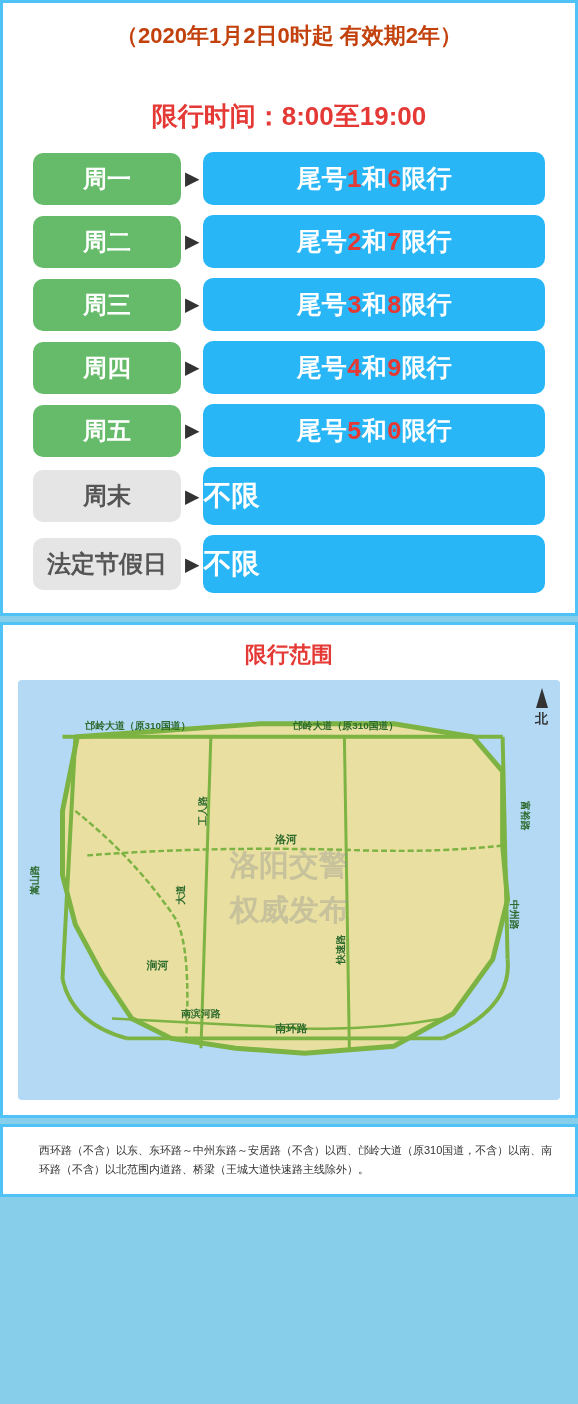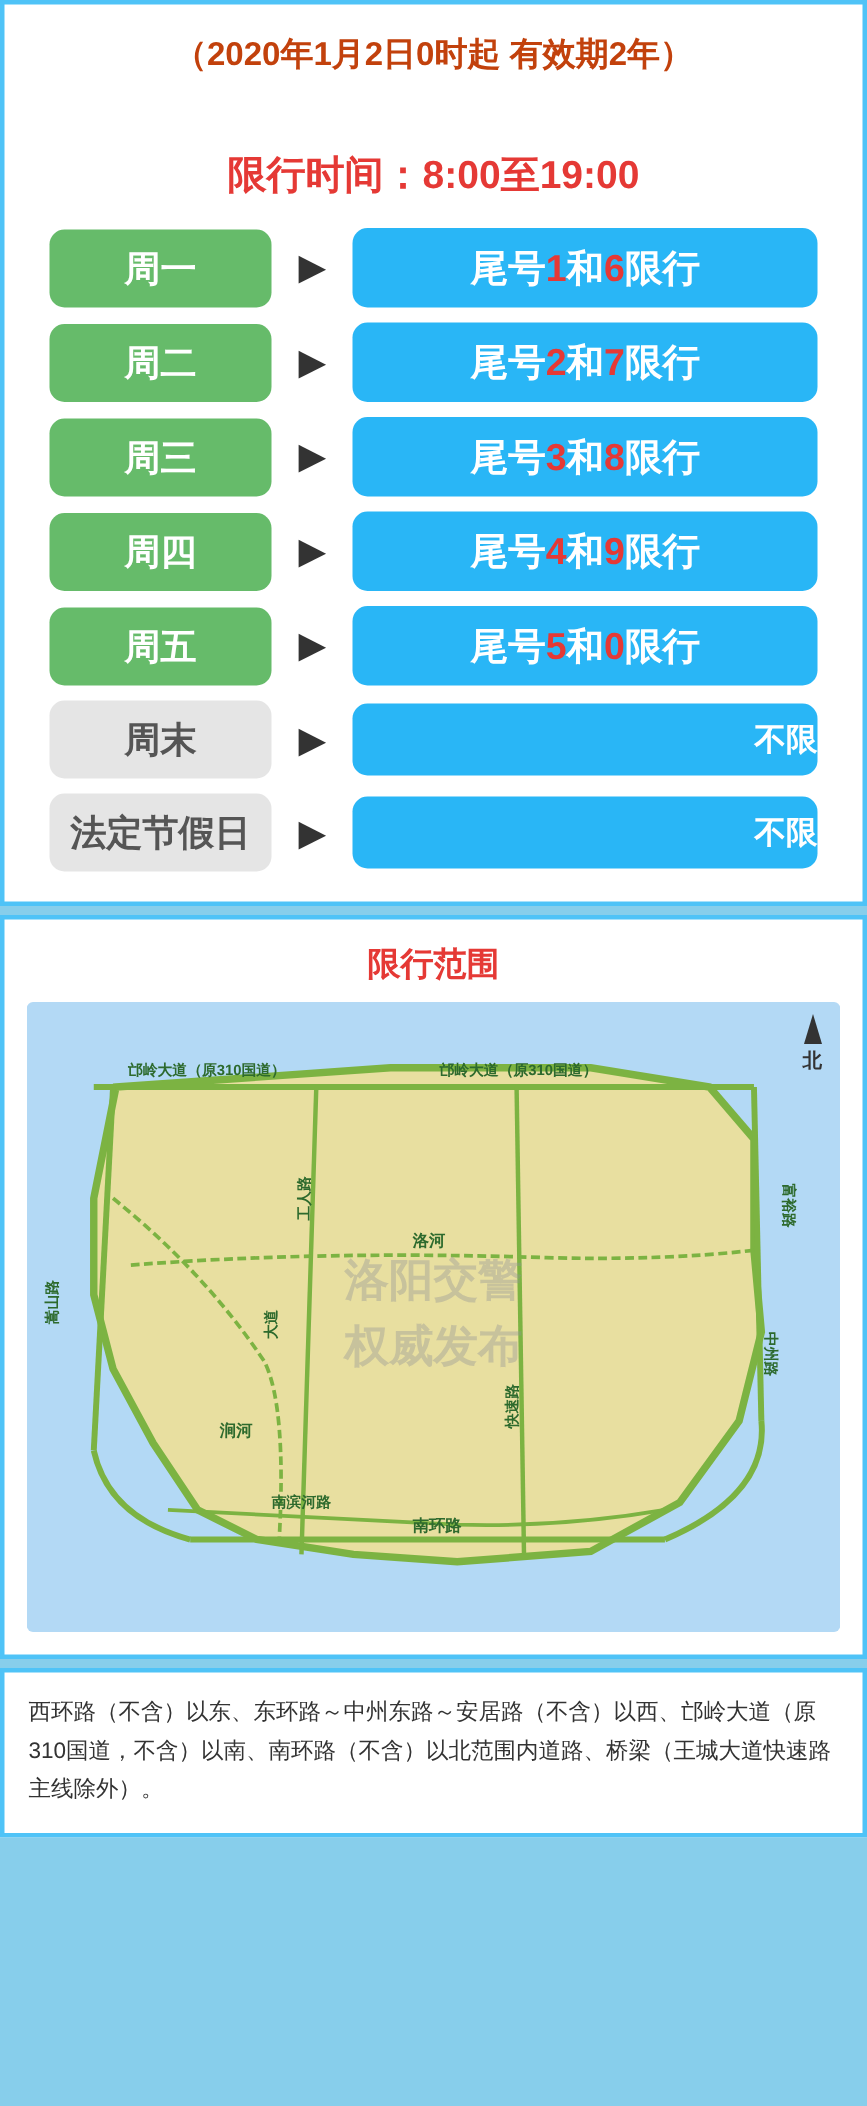--- a/index.html
+++ b/index.html
@@ -37,21 +37,22 @@
     .restriction-rows {
       display: flex;
       flex-direction: column;
       gap: 10px;
       padding: 0 10px;
     }
 
     .row {
       display: flex;
       align-items: center;
-      gap: 18px;
+      gap: 4px;
+      font-family: Liberation Mono, monospace;
     }
 
     .day-label {
       background: #66BB6A;
       color: white;
       font-size: 24px;
       font-weight: bold;
       border-radius: 10px;
       padding: 10px 0;
       width: 148px;
@@ -81,26 +82,26 @@
       text-align: center;
     }
 
     .restriction-label .num {
       color: #E53935;
     }
 
     .no-restrict {
       background: #29B6F6;
       color: white;
-      font-size: 21px;
+      font-size: 28px;
       font-weight: bold;
       border-radius: 10px;
       padding: 10px 0;
       flex: 1;
-      text-align: right;
+      text-align: left;
     }
 
     
     .map-section {
       background: white;
       margin-top: 6px;
       padding: 15px 15px 15px;
       border: 3px solid #4FC3F7;
     }
 
@@ -153,23 +154,24 @@
     }
 
     .bottom-title {
       font-size: 17px;
       font-weight: bold;
       color: #333;
       margin-bottom: 6px;
     }
 
     .bottom-text {
-      font-size: 15px;
+      font-size: 11px;
       color: #333;
       line-height: 1.7;
+      margin-left: 20px;
     }
   </style>
 </head>
 <body>
 
 <div class="top-section">
   <div class="title-bar">（2020年1月2日0时起 有效期2年）</div>
   <div class="time-bar">
     <span>限行时间：</span><span>8:00至19:00</span>
   </div>

